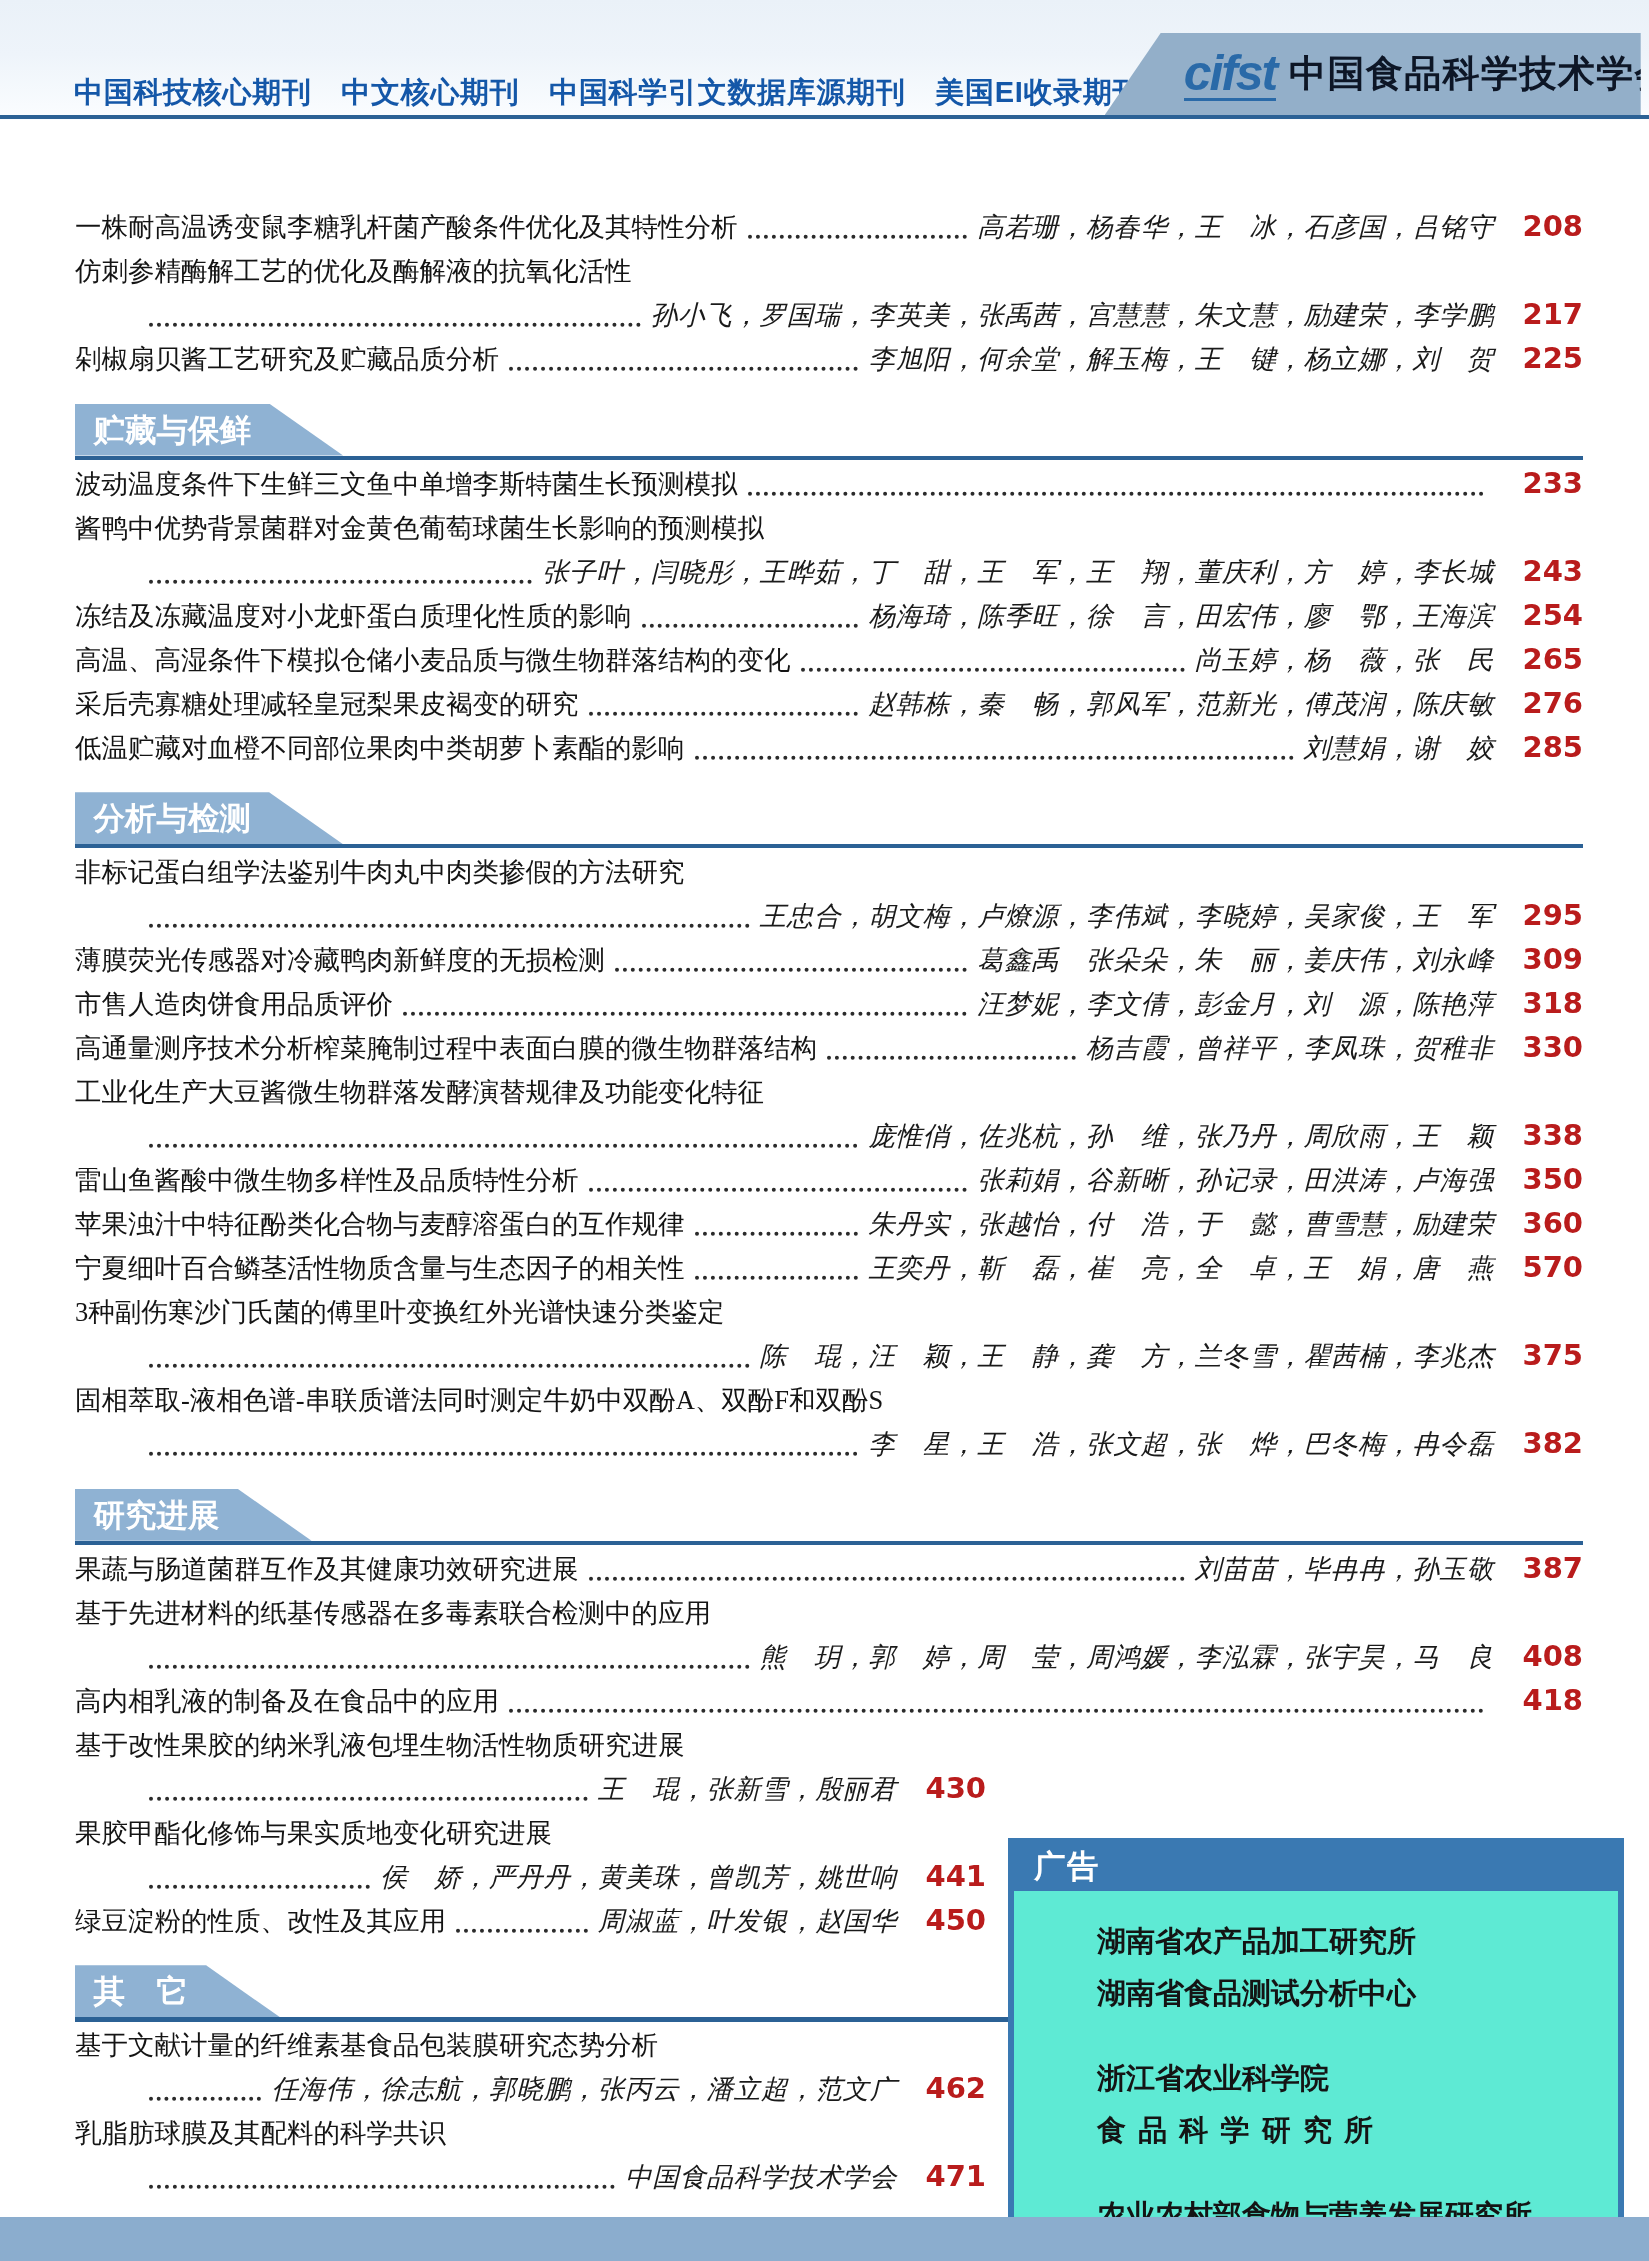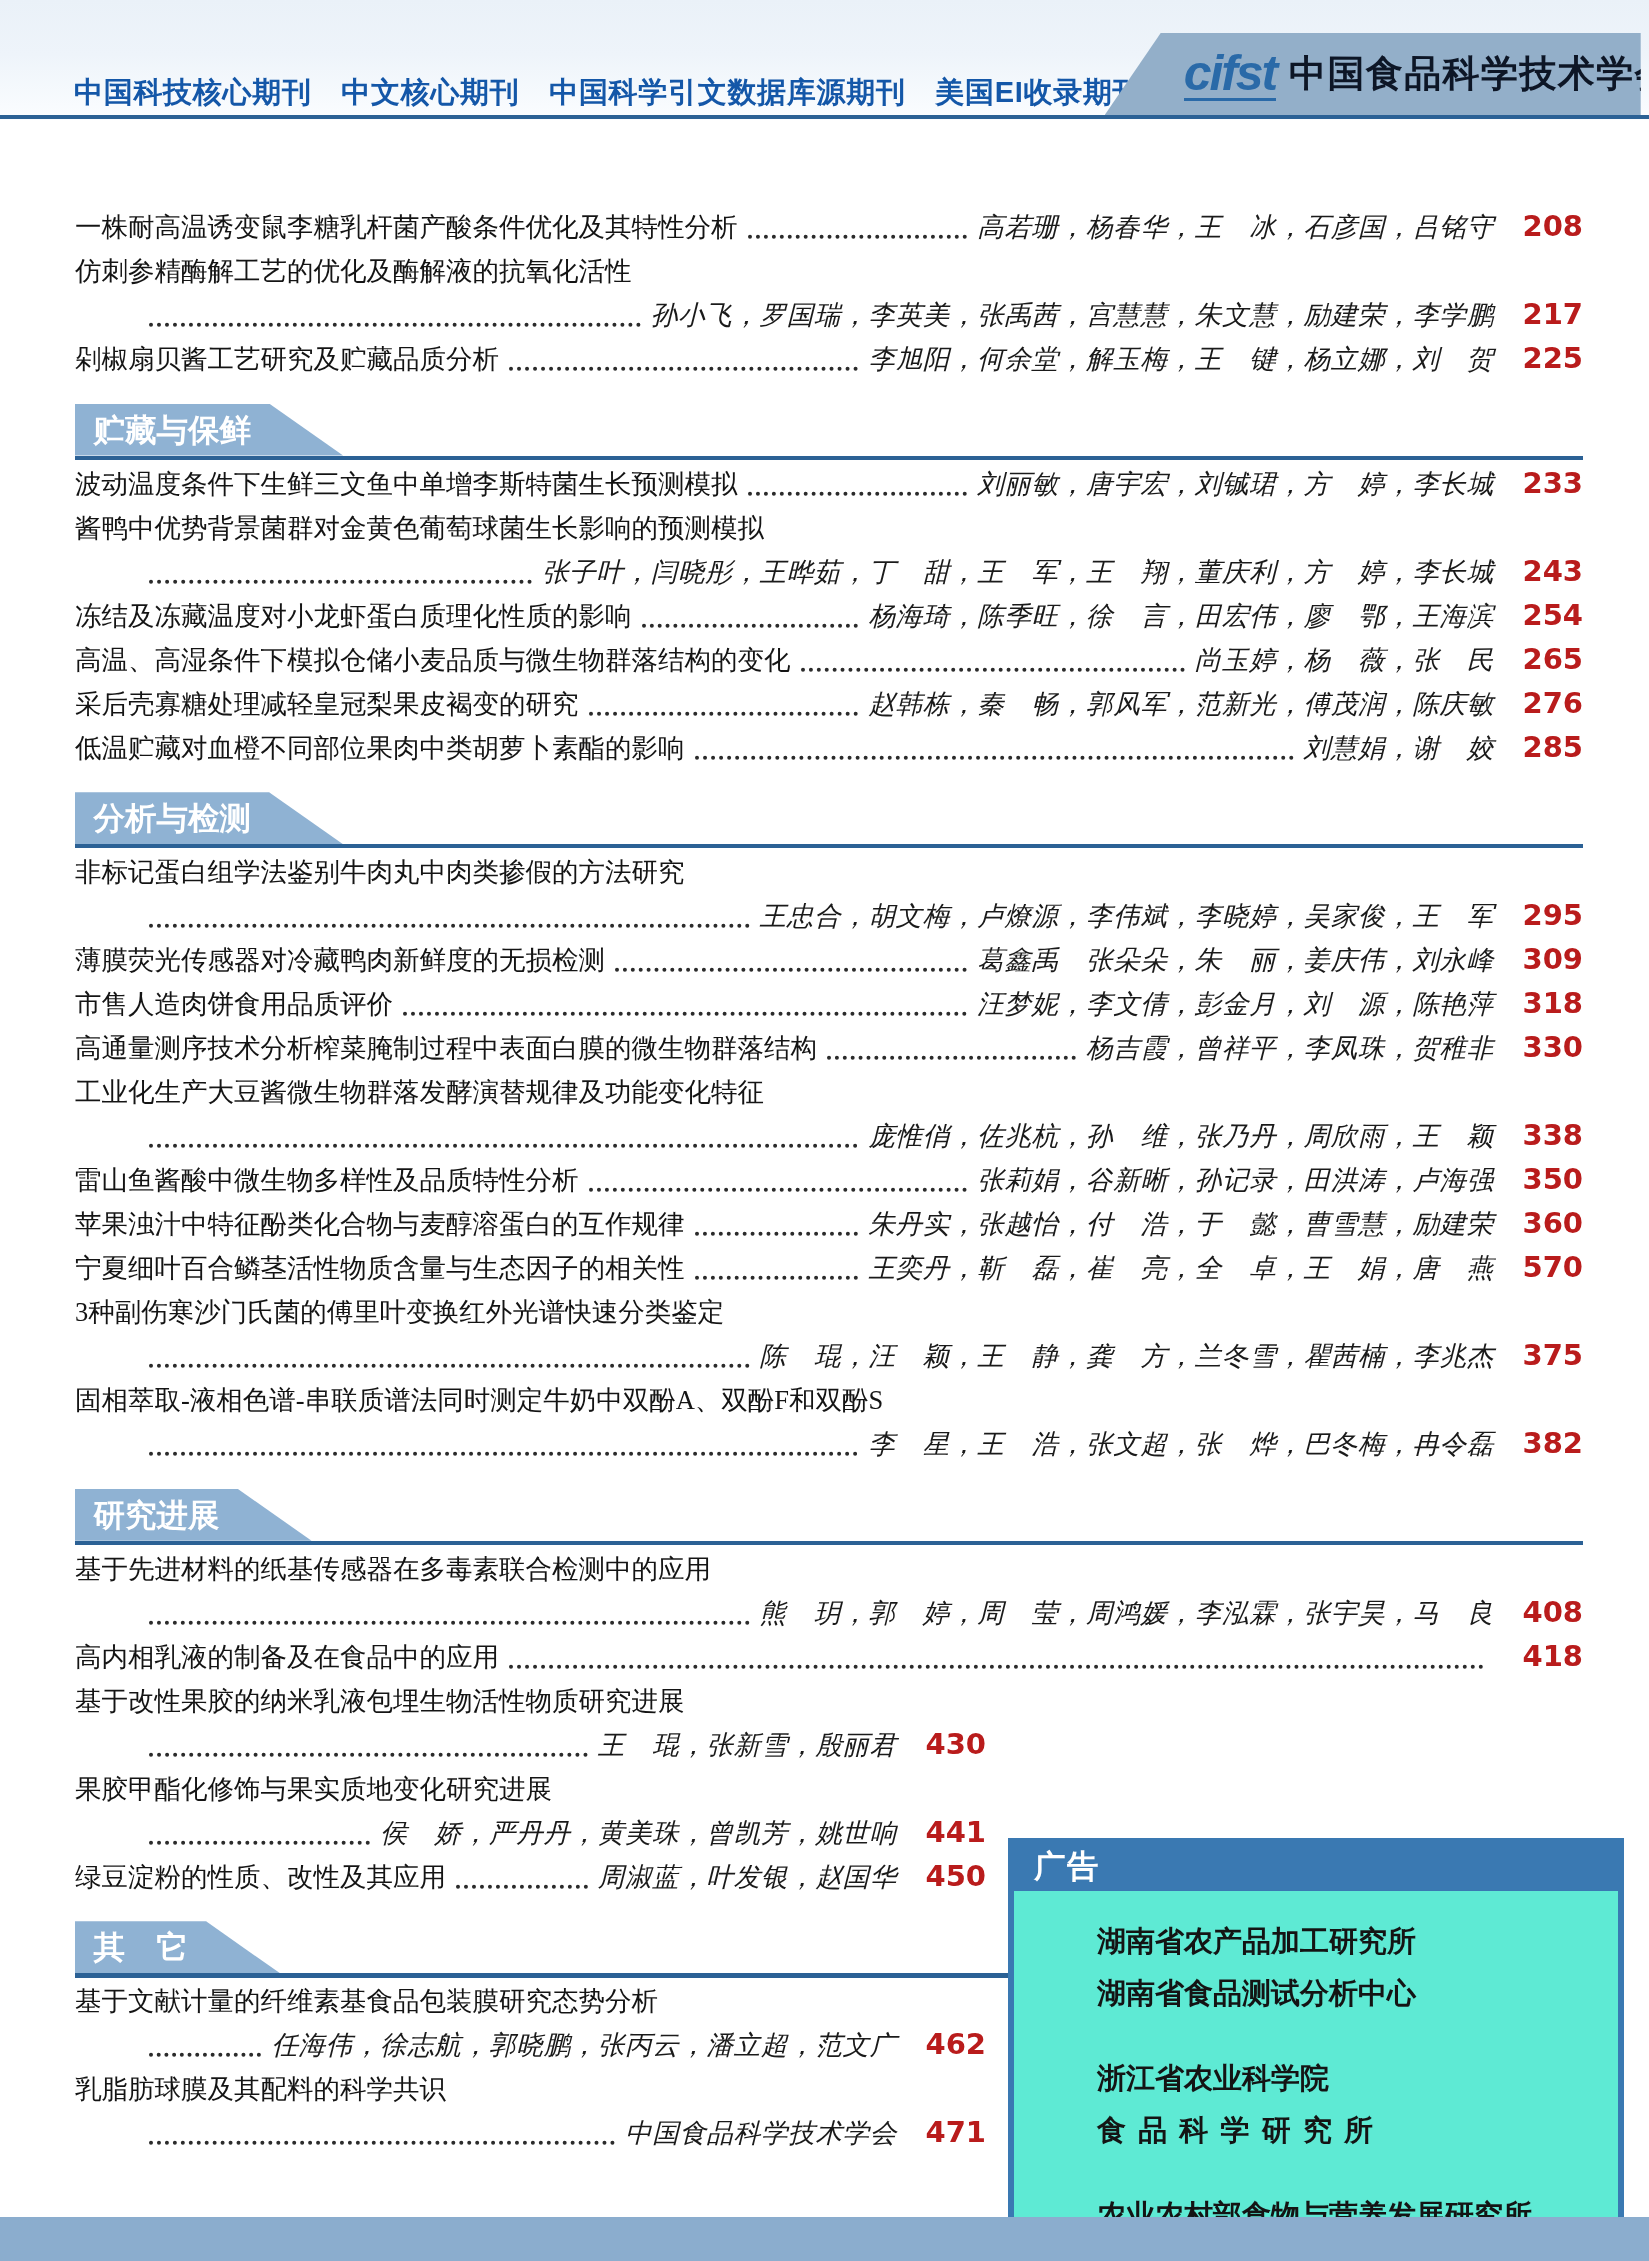--- a/index.html
+++ b/index.html
@@ -106,21 +106,20 @@
         <span class="title">剁椒扇贝酱工艺研究及贮藏品质分析</span>
         <span class="dots"></span>
         <span class="au">李旭阳，何余堂，解玉梅，王　键，杨立娜，刘　贺</span>
         <span class="pg">225</span>
       </div>
       <div class="sec-tab">贮藏与保鲜</div>
       <div class="sec-rule"></div>
       <div class="row">
         <span class="title">波动温度条件下生鲜三文鱼中单增李斯特菌生长预测模拟</span>
         <span class="dots"></span>
-        <span class="au">刘丽敏，唐宇宏，刘铖珺，方　婷，李长城</span>
         <span class="pg">233</span>
       </div>
       <div class="row">
         <span class="title">酱鸭中优势背景菌群对金黄色葡萄球菌生长影响的预测模拟</span>
       </div>
       <div class="row cont">
         <span class="dots"></span>
         <span class="au">张子叶，闫晓彤，王晔茹，丁　甜，王　军，王　翔，董庆利，方　婷，李长城</span>
         <span class="pg">243</span>
       </div>
@@ -213,20 +212,26 @@
       <div class="row">
         <span class="title">固相萃取-液相色谱-串联质谱法同时测定牛奶中双酚A、双酚F和双酚S</span>
       </div>
       <div class="row cont">
         <span class="dots"></span>
         <span class="au">李　星，王　浩，张文超，张　烨，巴冬梅，冉令磊</span>
         <span class="pg">382</span>
       </div>
       <div class="sec-tab">研究进展</div>
       <div class="sec-rule"></div>
+      <div class="row">
+        <span class="title">果蔬与肠道菌群互作及其健康功效研究进展</span>
+        <span class="dots"></span>
+        <span class="au">刘苗苗，毕冉冉，孙玉敬</span>
+        <span class="pg">387</span>
+      </div>
       <div class="row">
         <span class="title">基于先进材料的纸基传感器在多毒素联合检测中的应用</span>
       </div>
       <div class="row cont">
         <span class="dots"></span>
         <span class="au">熊　玥，郭　婷，周　莹，周鸿媛，李泓霖，张宇昊，马　良</span>
         <span class="pg">408</span>
       </div>
       <div class="row">
         <span class="title">高内相乳液的制备及在食品中的应用</span>

